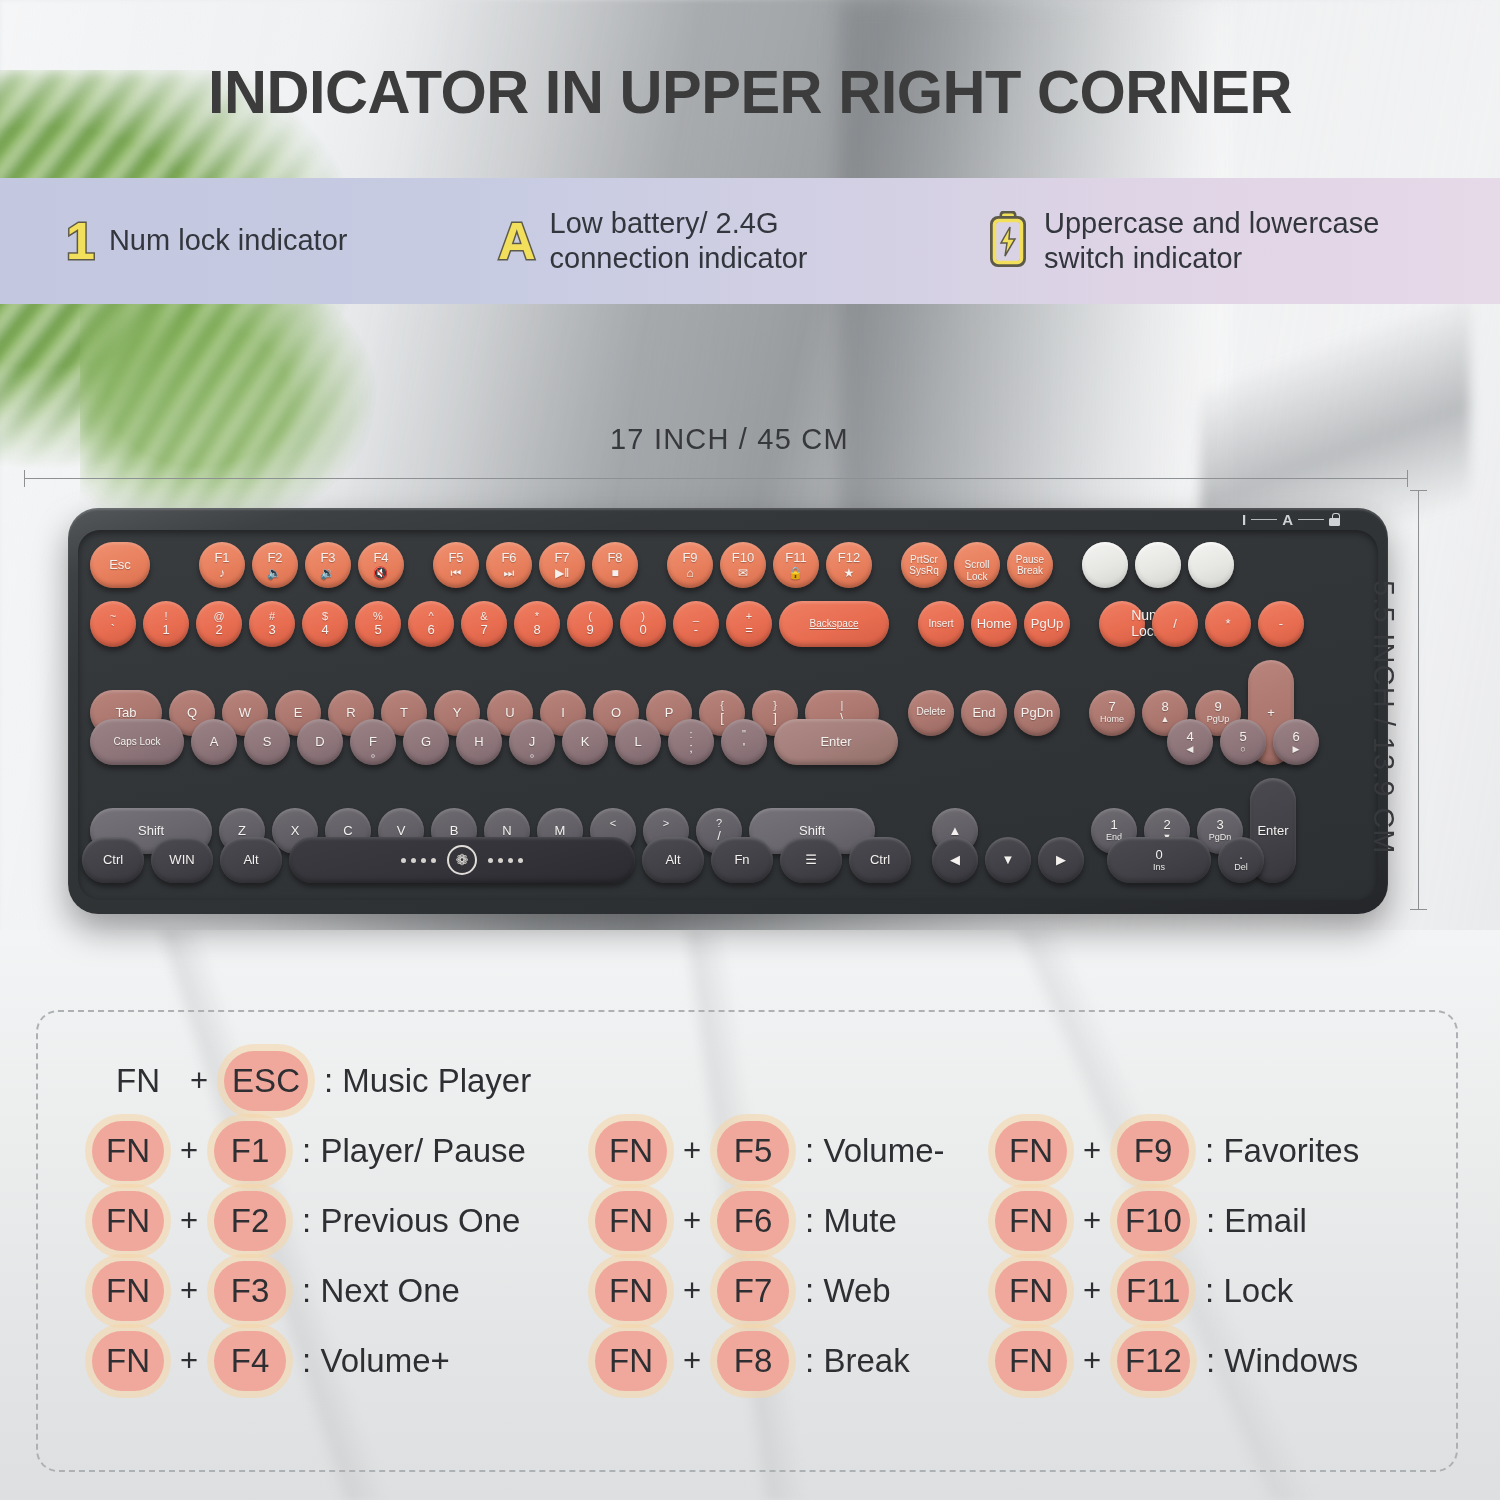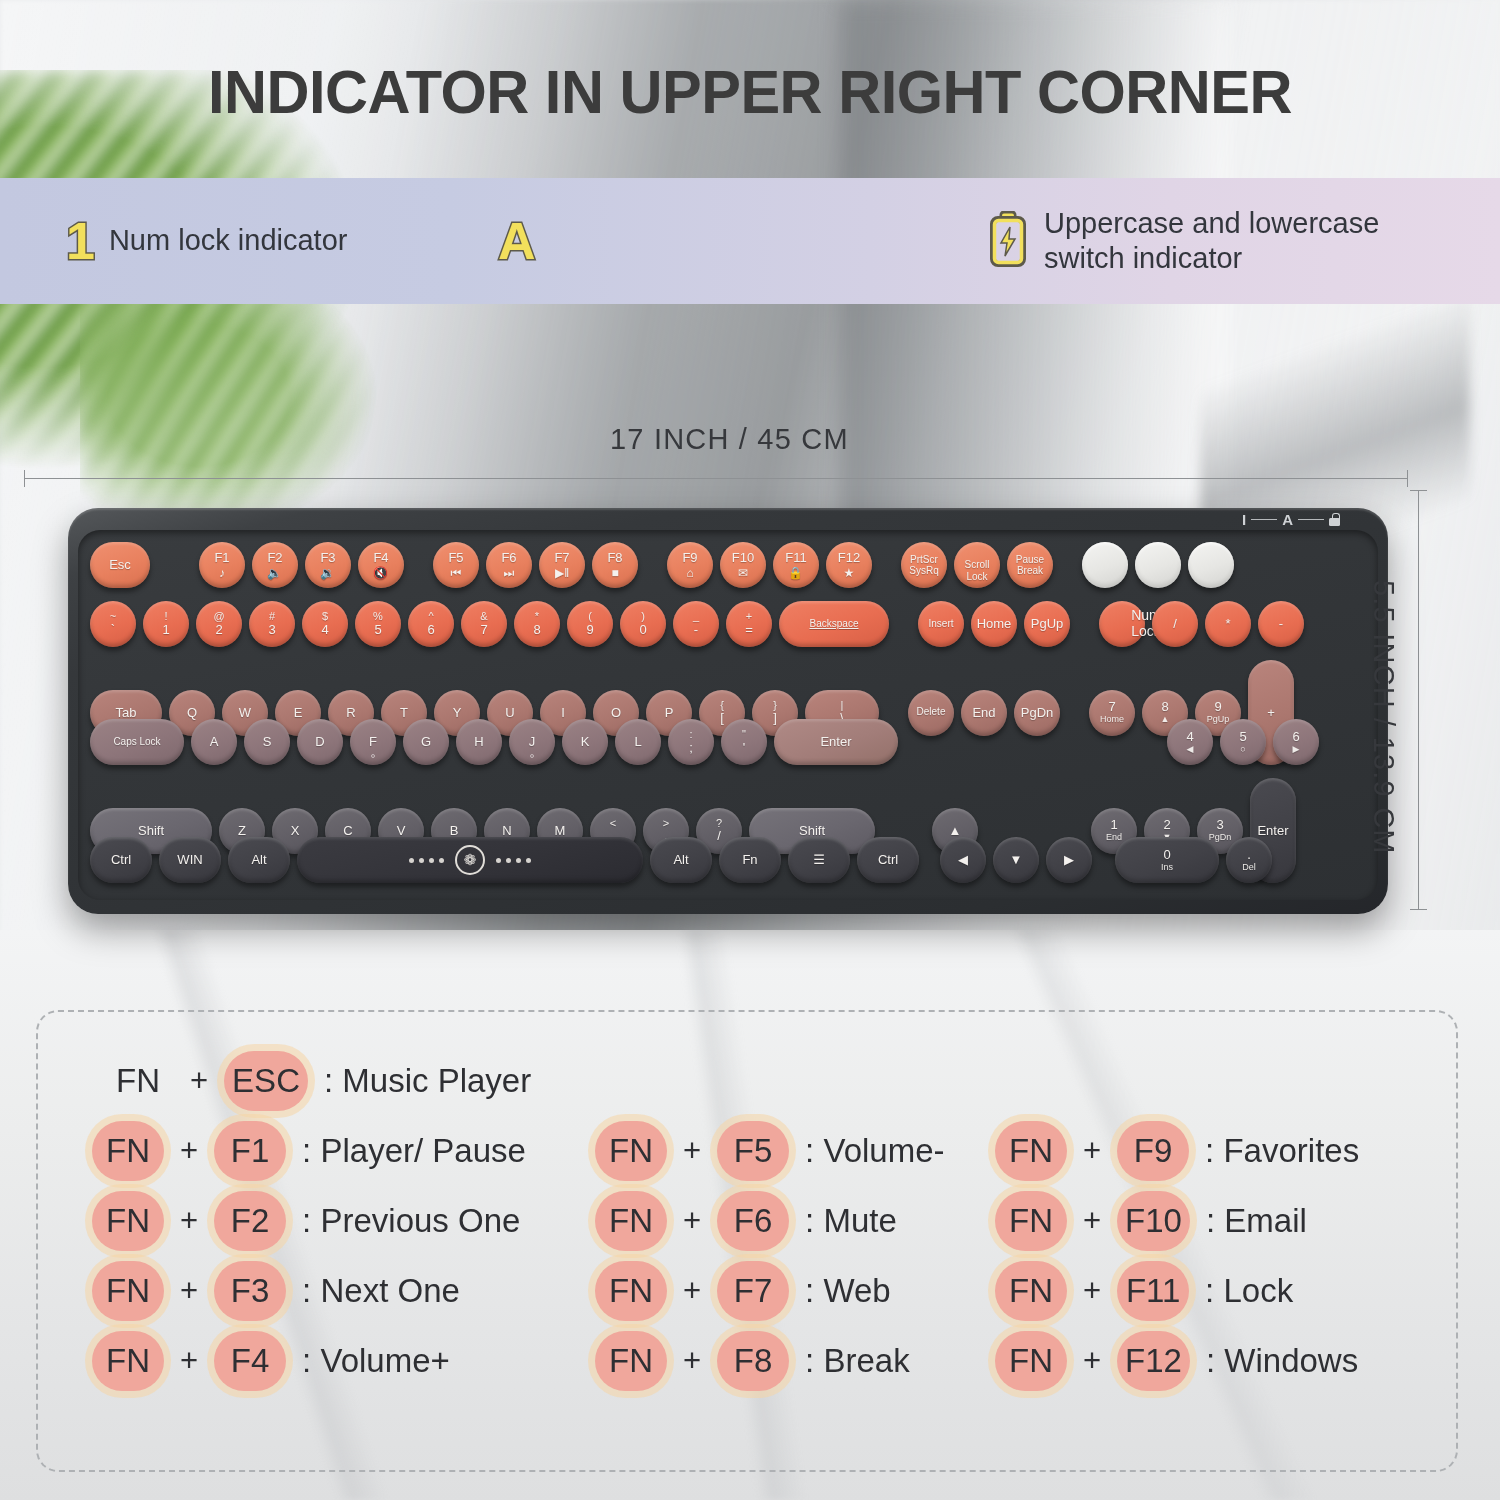--- a/index.html
+++ b/index.html
@@ -261,20 +261,24 @@
 
 <div class="ind-bar">
 
   <div class="ind-item i1">
     <span class="ind-glyph">1</span>
     <span class="ind-text">Num lock indicator</span>
   </div>
 
   <div class="ind-item i2">
     <span class="ind-glyph">A</span>
+    <span class="ind-text">
+      <span>Low battery/ 2.4G</span><br>
+      <span>connection indicator</span>
+    </span>
   </div>
 
   <div class="ind-item i3">
     <span class="battery-icon">
       <svg width="40" height="56" viewBox="0 0 40 56">
         <rect x="14" y="2" width="12" height="6" rx="2" fill="none" stroke="#5d5a4a" stroke-width="5"></rect>
         <rect x="14" y="2.5" width="12" height="5" rx="2" fill="#f2e05c"></rect>
         <rect x="5" y="8" width="30" height="45" rx="5" fill="none" stroke="#5d5a4a" stroke-width="6"></rect>
         <rect x="6.5" y="9.5" width="27" height="42" rx="4" fill="none" stroke="#f2e05c" stroke-width="3.5"></rect>
         <path d="M22 16 L13 32 L19 32 L17 45 L27 28 L21 28 Z" fill="#f2e05c" stroke="#5d5a4a" stroke-width="1.5"></path>
@@ -638,21 +642,21 @@
         <span class="sub">▼</span>
       </div>
       <div class="key c-zxcv">
         <span>3</span>
         <span class="sub">PgDn</span>
       </div>
       <div class="key c-mod" style="width: 46px; height: 105px; border-radius: 23px;">
         <span>Enter</span>
       </div>
     </div>
-  <div class="krow" id="row-bottom" style="left:22px; top:329px;">
+  <div class="krow" id="row-bottom" style="left:14px; top:329px;">
       <div class="key c-mod wide" style="width: 62px;">
         <span>Ctrl</span>
       </div>
       <div class="key c-mod wide" style="width: 62px;">
         <span>WIN</span>
       </div>
       <div class="key c-mod wide" style="width: 62px;">
         <span>Alt</span>
       </div>
       <div class="space" style="width: 346px;">

